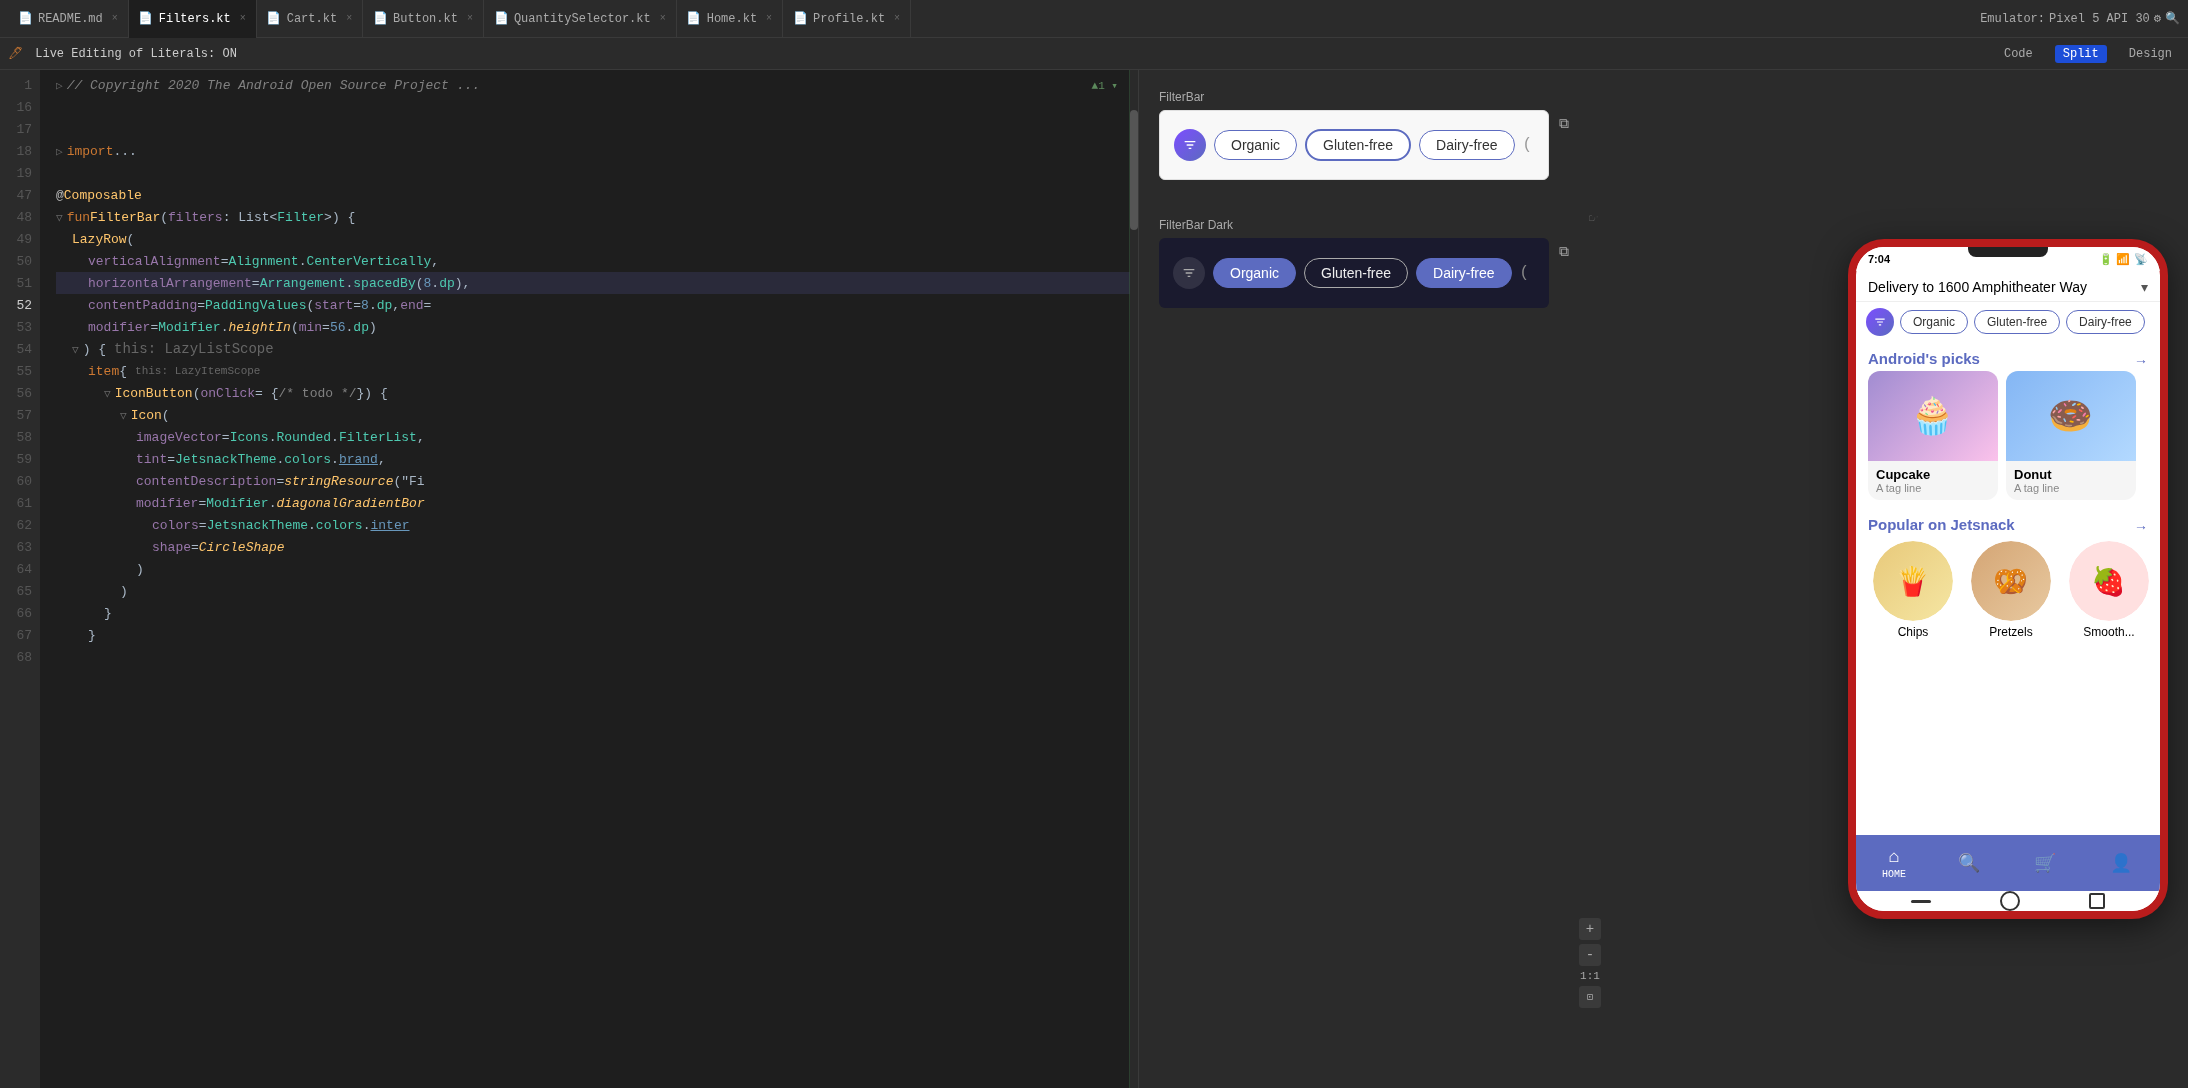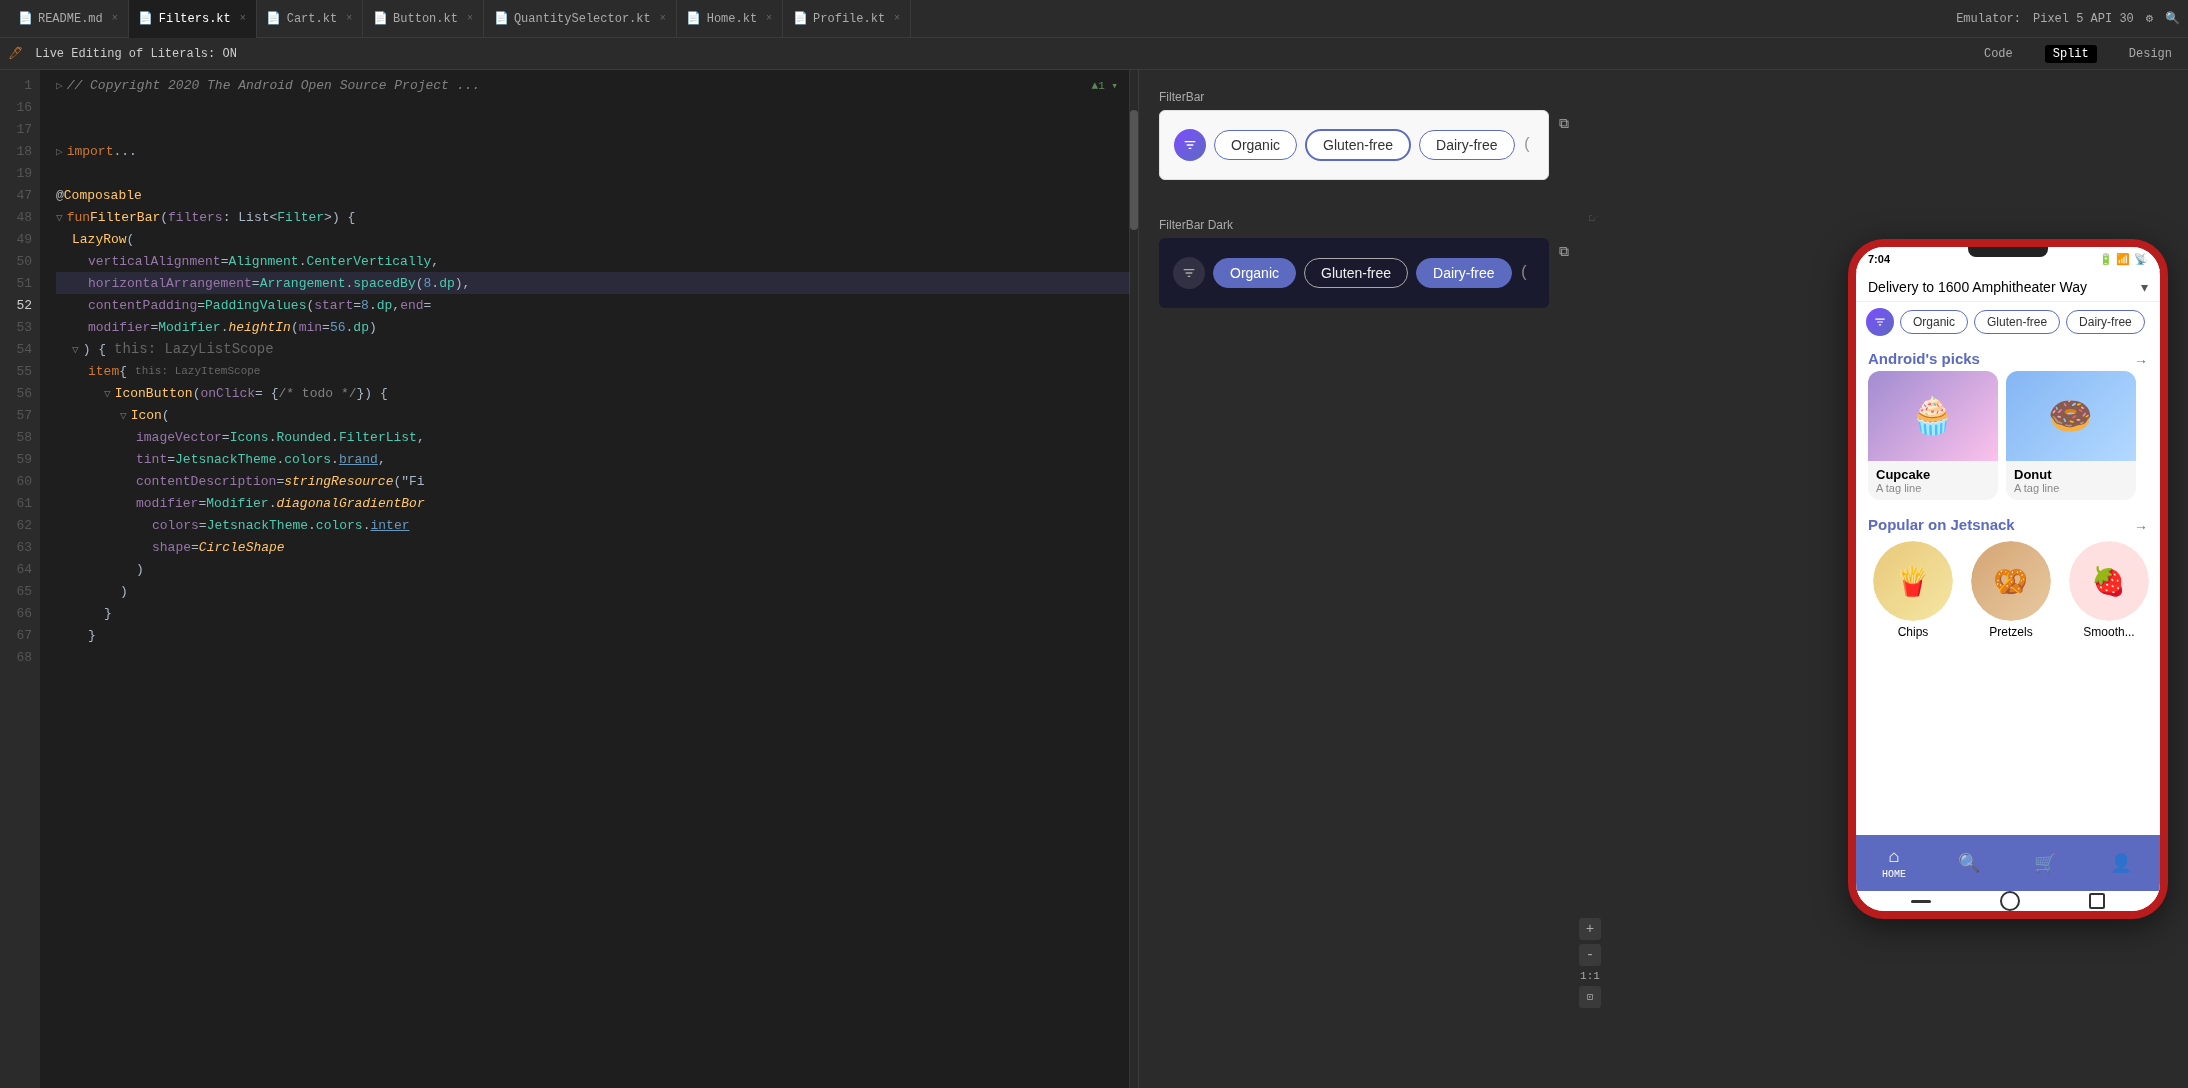--- a/index.html
+++ b/index.html
@@ -37,57 +37,57 @@
     }
     .tab.active {
       background: #1e1e1e;
       color: #fff;
     }
     .tab-close { font-size: 10px; color: #666; margin-left: 4px; }
     .top-bar-right {
       margin-left: auto;
       display: flex;
       align-items: center;
+      gap: 4px;
+      font-size: 12px;
+      color: #aaa;
+    }
+
+    
+    .toolbar {
+      height: 32px;
+      background: #2b2b2b;
+      display: flex;
+      align-items: center;
+      padding: 0 8px;
+      border-bottom: 1px solid #3a3a3a;
+      flex-shrink: 0;
       gap: 12px;
       font-size: 12px;
       color: #aaa;
     }
-
-    
-    .toolbar {
-      height: 32px;
-      background: #2b2b2b;
-      display: flex;
-      align-items: center;
-      padding: 0 8px;
-      border-bottom: 1px solid #3a3a3a;
-      flex-shrink: 0;
-      gap: 12px;
-      font-size: 12px;
-      color: #aaa;
-    }
     .toolbar-live {
       display: flex; align-items: center; gap: 4px; color: #ccc;
     }
     .toolbar-right {
       margin-left: auto;
       display: flex;
       align-items: center;
-      gap: 24px;
+      gap: 14px;
       justify-content: flex-end;
     }
     .toolbar-btn {
       padding: 2px 8px;
       font-size: 12px;
       color: #aaa;
       cursor: pointer;
       border-radius: 3px;
     }
     .toolbar-btn.active {
-      background: #000000;
+      background: #1d4ed8;
       color: #fff;
     }
 
     
     .main-content {
       display: flex;
       flex: 1;
       overflow: hidden;
     }
 

